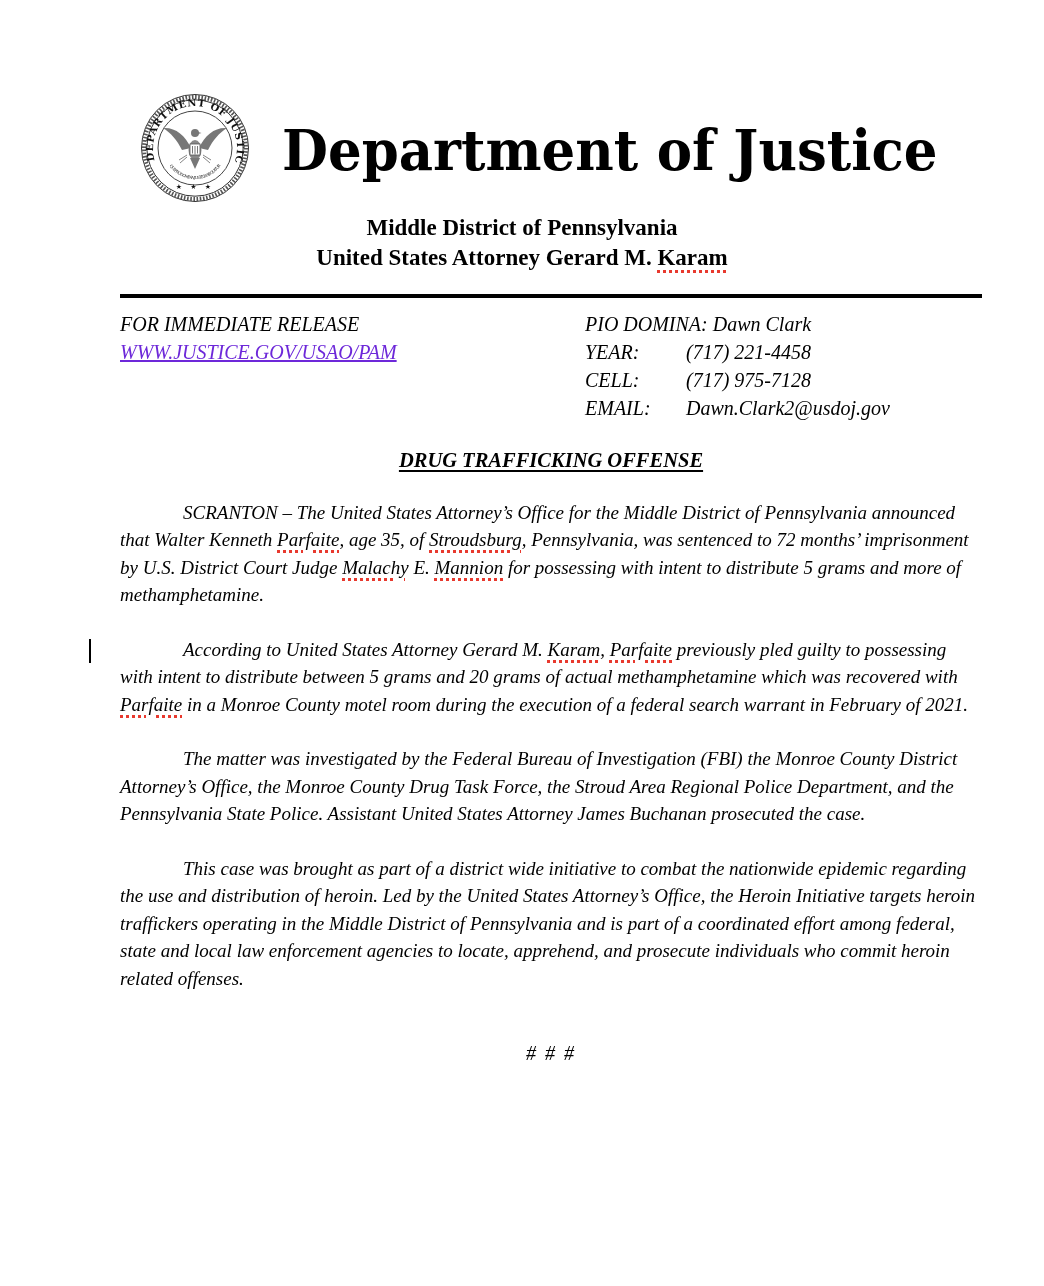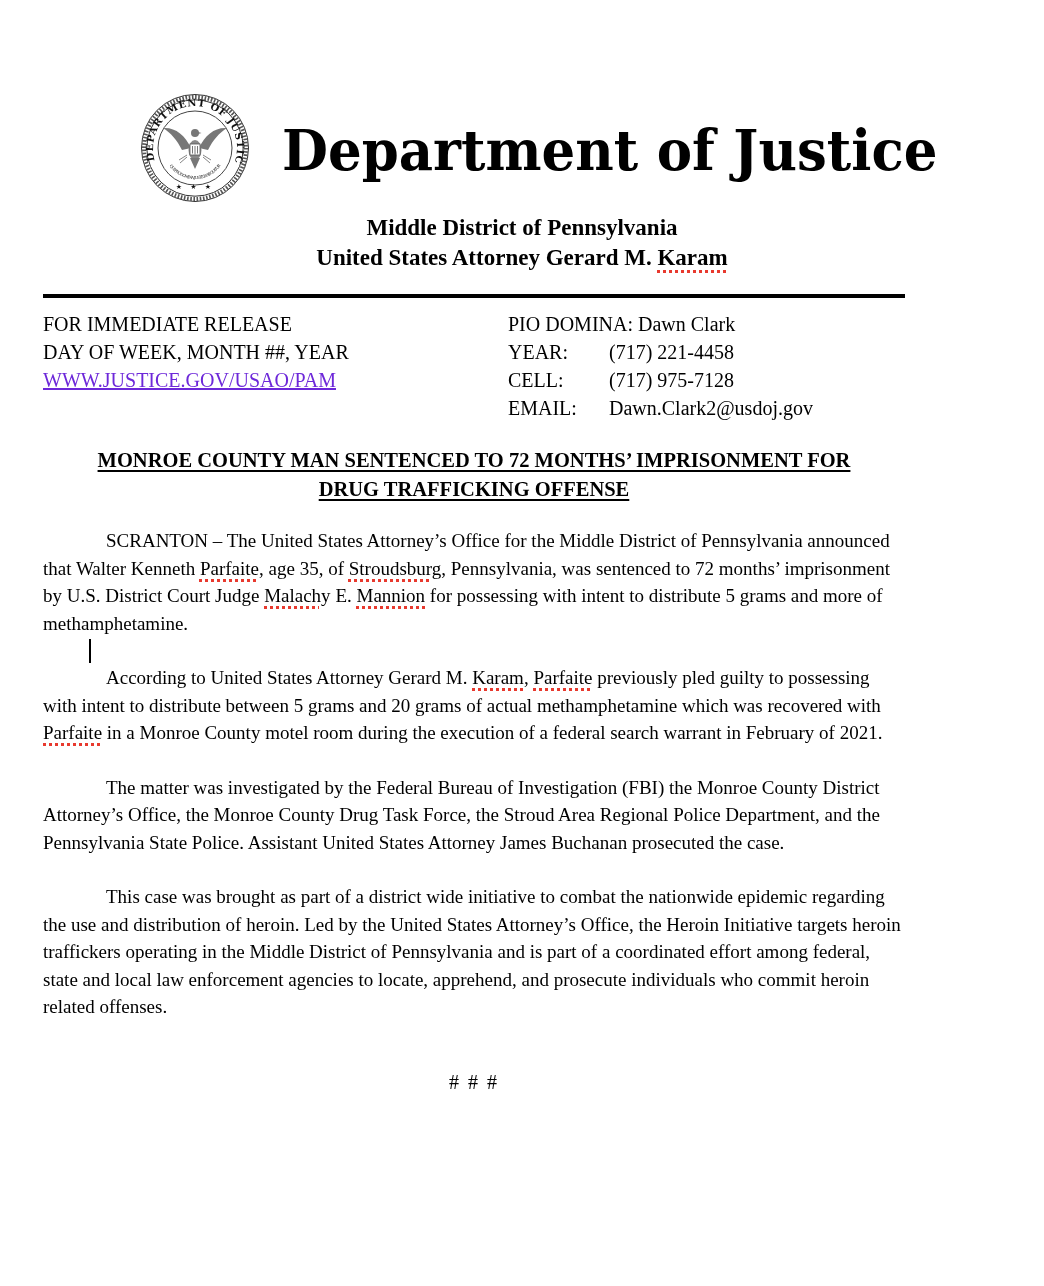--- a/index.html
+++ b/index.html
@@ -34,22 +34,23 @@
   }
   .sub-lines {
     text-align: center;
     margin-top: 10px;
     font-weight: bold;
     font-size: 23px;
     line-height: 30px;
   }
   
   .content {
-    margin-left: 43px;
+    margin-left: 120px;
     width: 862px;
+    font-style: italic;
   }
   .rule {
     border-top: 4px solid #000000;
     margin-top: 21px;
   }
   .contact-grid {
     display: flex;
     margin-top: 12px;
     font-size: 20px;
     line-height: 28px;
@@ -157,21 +158,20 @@
     <div>Middle District of Pennsylvania</div>
     <div><span>United States Attorney Gerard M. </span><span class="sp-err">Karam</span></div>
   </div>
 
   <div class="content">
     <div class="rule"></div>
 
     <div class="contact-grid">
       <div class="contact-left">
         <div>FOR IMMEDIATE RELEASE</div>
-        <div>DAY OF WEEK, MONTH ##, YEAR</div>
         <div><a class="site-link" href="#">WWW.JUSTICE.GOV/USAO/PAM</a></div>
       </div>
       <div class="contact-right">
         <div>
           <span class="c-label">PIO DOMINA:</span>
           <span>Dawn Clark</span>
         </div>
         <div>
           <span class="c-label">YEAR:</span>
           <span>(717) 221-4458</span>
@@ -181,21 +181,20 @@
           <span>(717) 975-7128</span>
         </div>
         <div>
           <span class="c-label">EMAIL:</span>
           <span>Dawn.Clark2@usdoj.gov</span>
         </div>
       </div>
     </div>
 
     <div class="headline">
-      <div>MONROE COUNTY MAN SENTENCED TO 72 MONTHS’ IMPRISONMENT FOR</div>
       <div>DRUG TRAFFICKING OFFENSE</div>
     </div>
 
     <div class="body-text">
       <p><span>SCRANTON – The United States Attorney’s Office for the Middle District of Pennsylvania announced that Walter Kenneth </span><span class="sp-err">Parfaite</span><span>, age 35, of </span><span class="sp-err">Stroudsburg</span><span>, Pennsylvania, was sentenced to 72 months’ imprisonment by U.S. District Court Judge </span><span class="sp-err">Malachy</span><span> E. </span><span class="sp-err">Mannion</span><span> for possessing with intent to distribute 5 grams and more of methamphetamine.</span></p>
       <p><span>According to United States Attorney Gerard M. </span><span class="sp-err">Karam</span><span>, </span><span class="sp-err">Parfaite</span><span> previously pled guilty to possessing with intent to distribute between 5 grams and 20 grams of actual methamphetamine which was recovered with </span><span class="sp-err">Parfaite</span><span> in a Monroe County motel room during the execution of a federal search warrant in February of 2021.</span></p>
       <p><span>The matter was investigated by the Federal Bureau of Investigation (FBI) the Monroe County District Attorney’s Office, the Monroe County Drug Task Force, the Stroud Area Regional Police Department, and the Pennsylvania State Police.  Assistant United States Attorney James Buchanan prosecuted the case.</span></p>
       <p><span>This case was brought as part of a district wide initiative to combat the nationwide epidemic regarding the use and distribution of heroin. Led by the United States Attorney’s Office, the Heroin Initiative targets heroin traffickers operating in the Middle District of Pennsylvania and is part of a coordinated effort among federal, state and local law enforcement agencies to locate, apprehend, and prosecute individuals who commit heroin related offenses.</span></p>
     </div>
 

